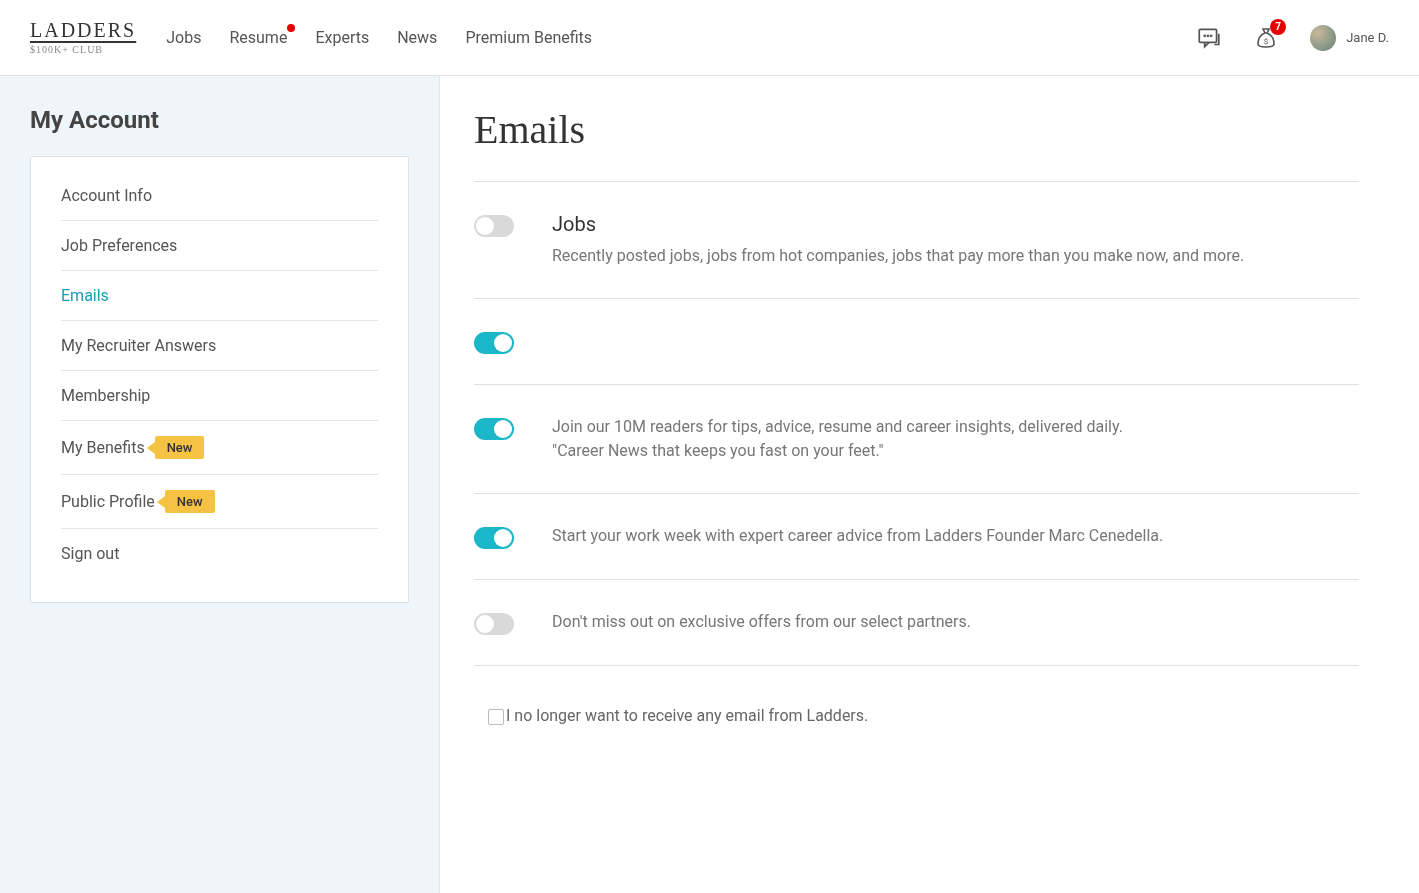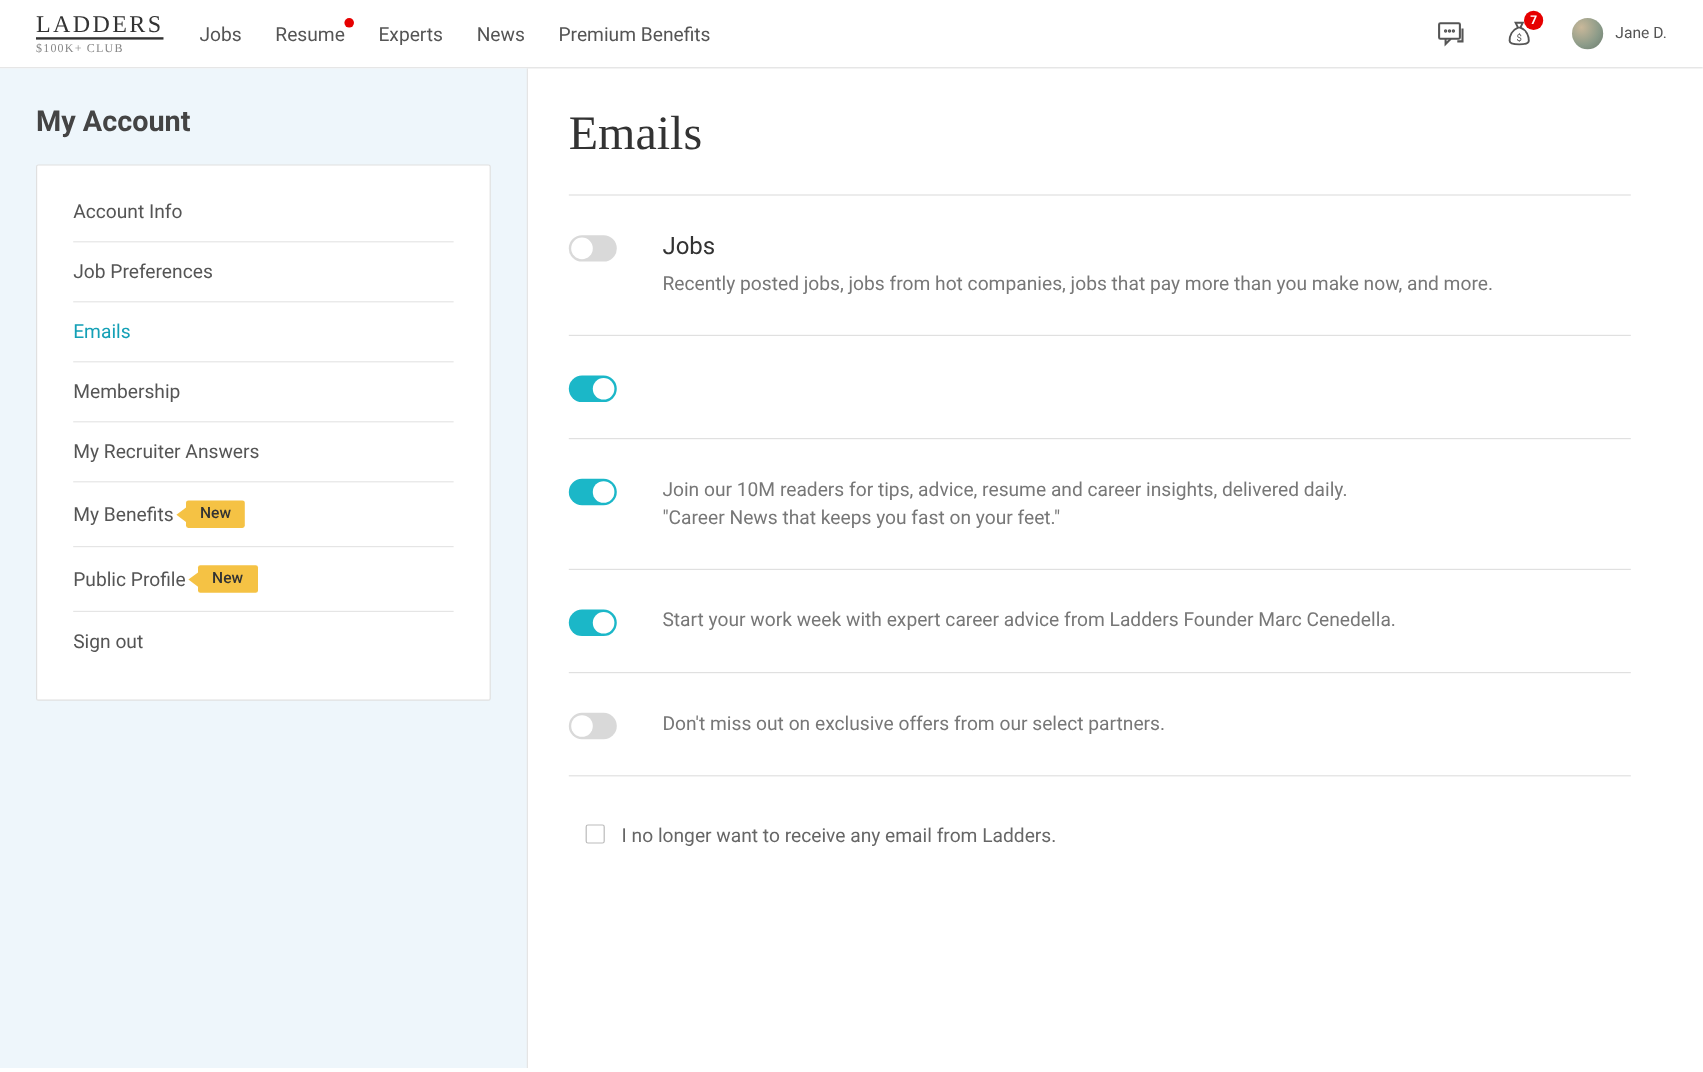--- a/index.html
+++ b/index.html
@@ -8,21 +8,21 @@
       background: #fff;
       color: #333;
     }
 
     
     .header {
       display: flex;
       align-items: center;
       padding: 12px 30px;
       border-bottom: 1px solid #e0e0e0;
-      height: 57px;
+      height: 76px;
     }
     .logo {
       display: flex;
       flex-direction: column;
       margin-right: 30px;
       line-height: 1;
     }
     .logo-main {
       font-family: Georgia, serif;
       font-size: 20px;
@@ -212,22 +212,22 @@
       border-radius: 50%;
     }
     .toggle.off .knob { left: 2px; }
     .toggle.on .knob { right: 2px; }
 
     
     .unsubscribe {
       border-top: 1px solid #e0e0e0;
       padding: 40px 0 20px 14px;
       display: flex;
-      align-items: flex-start;
-      gap: 14px;
+      align-items: flex-end;
+      gap: 2px;
     }
     .checkbox {
       width: 16px;
       height: 16px;
       border: 1px solid #bbb;
       border-radius: 2px;
       cursor: pointer;
     }
     .unsubscribe label {
       font-size: 16px;
@@ -295,24 +295,24 @@
       <div class="sidebar-item">
         <span>Account Info</span>
       </div>
       <div class="sidebar-item">
         <span>Job Preferences</span>
       </div>
       <div class="sidebar-item active">
         <span>Emails</span>
       </div>
       <div class="sidebar-item">
+        <span>My Recruiter Answers</span>
+      </div>
+      <div class="sidebar-item">
         <span>Membership</span>
-      </div>
-      <div class="sidebar-item">
-        <span>My Recruiter Answers</span>
       </div>
       <div class="sidebar-item">
         <span>My Benefits</span>
         <span class="new-badge">New</span>
       </div>
       <div class="sidebar-item">
         <span>Public Profile</span>
         <span class="new-badge">New</span>
       </div>
       <div class="sidebar-item no-border">

